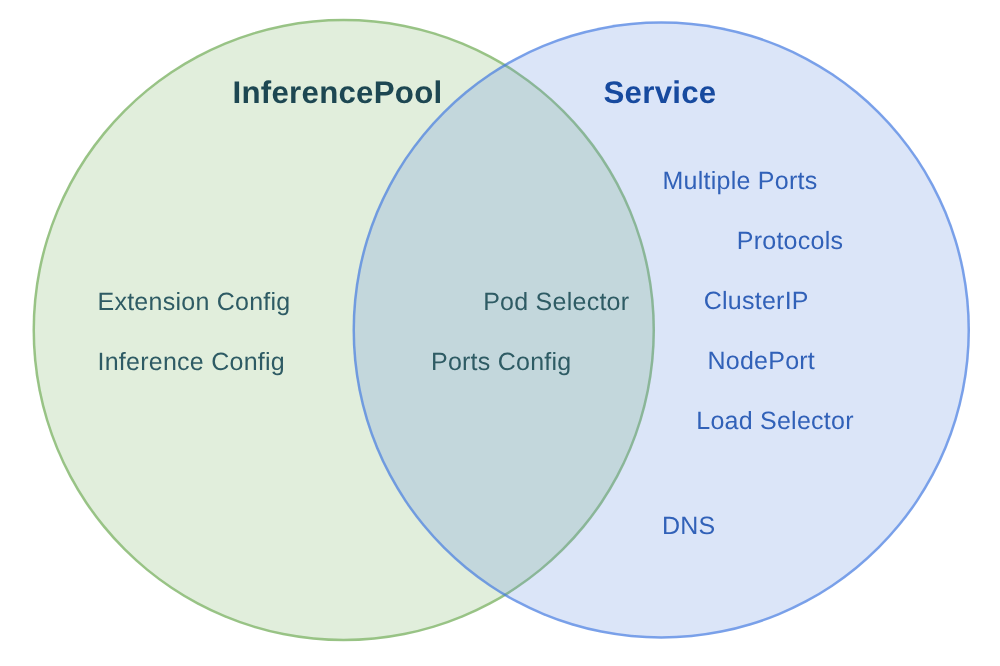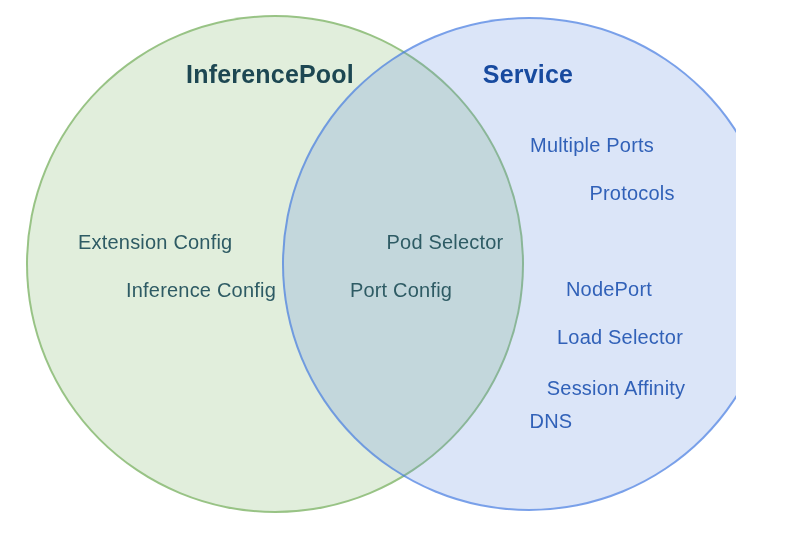--- a/index.html
+++ b/index.html
@@ -2,21 +2,21 @@
 <html><head>
 <meta charset="utf-8">
 <style>
   html, body {
     margin: 0;
     padding: 0;
     background: #ffffff;
   }
   #stage {
     position: relative;
-    width: 736px;
+    width: 800px;
     height: 533px;
     background: #ffffff;
     overflow: hidden;
     font-family: "Liberation Sans", sans-serif;
   }
   .circle {
     position: absolute;
     border-radius: 50%;
     box-sizing: border-box;
   }
@@ -54,21 +54,21 @@
   }
   .teal-title  { color: #1d4752; }
   .teal-item   { color: #2e5b64; }
   .blue-title  { color: #174a9f; }
   .blue-item   { color: #3161b8; }
 
   .p-title-left  { left: 270px; top: 74px; }
   .p-title-right { left: 528px; top: 74px; }
 
   .p-left-0 { left: 78px;  top: 242px; text-align: right; }
-  .p-left-1 { left: 78px;  top: 290px; margin-left: 48px; }
+  .p-left-1 { left: 78px;  top: 290px; }
 
   .p-mid-0  { left: 401px; top: 242px; margin-left: 44px; }
   .p-mid-1  { left: 401px; top: 290px; }
 
   .p-right-0 { left: 592px; top: 145px; }
   .p-right-1 { left: 632px; top: 193px; }
   .p-right-2 { left: 605px; top: 241px; }
   .p-right-3 { left: 609px; top: 289px; }
   .p-right-4 { left: 620px; top: 337px; }
   .p-right-5 { left: 616px; top: 388px; }
@@ -85,28 +85,28 @@
   <div class="vtext title teal-title p-title-left">InferencePool</div>
 
   <div class="vtext title blue-title p-title-right">Service</div>
 
   <div class="vtext teal-item left-align p-left-0">Extension Config</div>
 
   <div class="vtext teal-item left-align p-left-1">Inference Config</div>
 
   <div class="vtext teal-item p-mid-0">Pod Selector</div>
 
-  <div class="vtext teal-item p-mid-1">Port Config</div>
+  <div class="vtext teal-item p-mid-1">Ports Config</div>
 
   <div class="vtext blue-item p-right-0">Multiple Ports</div>
 
   <div class="vtext blue-item p-right-1">Protocols</div>
 
+  <div class="vtext blue-item p-right-2">ClusterIP</div>
 
   <div class="vtext blue-item p-right-3">NodePort</div>
 
   <div class="vtext blue-item p-right-4">Load Selector</div>
 
-  <div class="vtext blue-item p-right-5">Session Affinity</div>
 
   <div class="vtext blue-item p-right-6">DNS</div>
 
 </div>
 
 </body></html>

